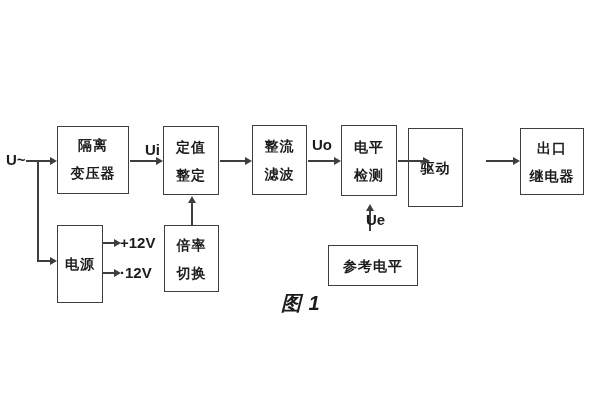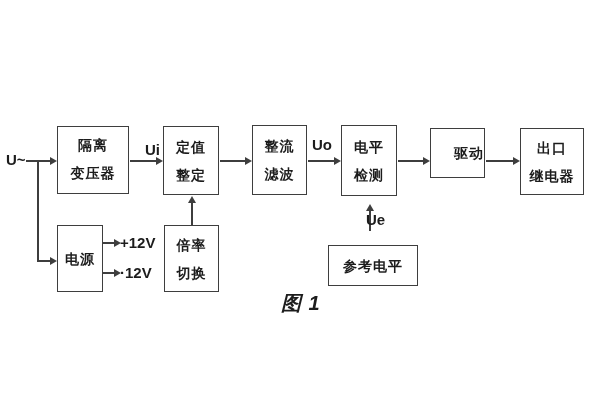--- a/index.html
+++ b/index.html
@@ -46,29 +46,29 @@
     <span class="ln">整定</span>
   </div>
   <div class="blk" style="left:252px;top:125px;width:55px;height:70px;">
     <span class="ln">整流</span>
     <span class="ln">滤波</span>
   </div>
   <div class="blk" style="left:341px;top:125px;width:56px;height:71px;">
     <span class="ln">电平</span>
     <span class="ln">检测</span>
   </div>
-  <div class="blk" style="left:430px;top:128px;width:55px;height:50px;align-items:flex-end;">
+  <div class="blk" style="left:408px;top:128px;width:55px;height:79px;">
     <span class="ln">驱动</span>
   </div>
   <div class="blk" style="left:520px;top:128px;width:64px;height:67px;">
     <span class="ln">出口</span>
     <span class="ln">继电器</span>
   </div>
 
-  <div class="blk" style="left:57px;top:225px;width:46px;height:67px;justify-content:center;">
+  <div class="blk" style="left:57px;top:225px;width:46px;height:78px;justify-content:center;">
     <span class="ln">电源</span>
   </div>
   <div class="blk" style="left:164px;top:225px;width:55px;height:67px;">
     <span class="ln">倍率</span>
     <span class="ln">切换</span>
   </div>
   <div class="blk" style="left:328px;top:245px;width:90px;height:41px;gap:0;">
     <span class="ln">参考电平</span>
   </div>
 

